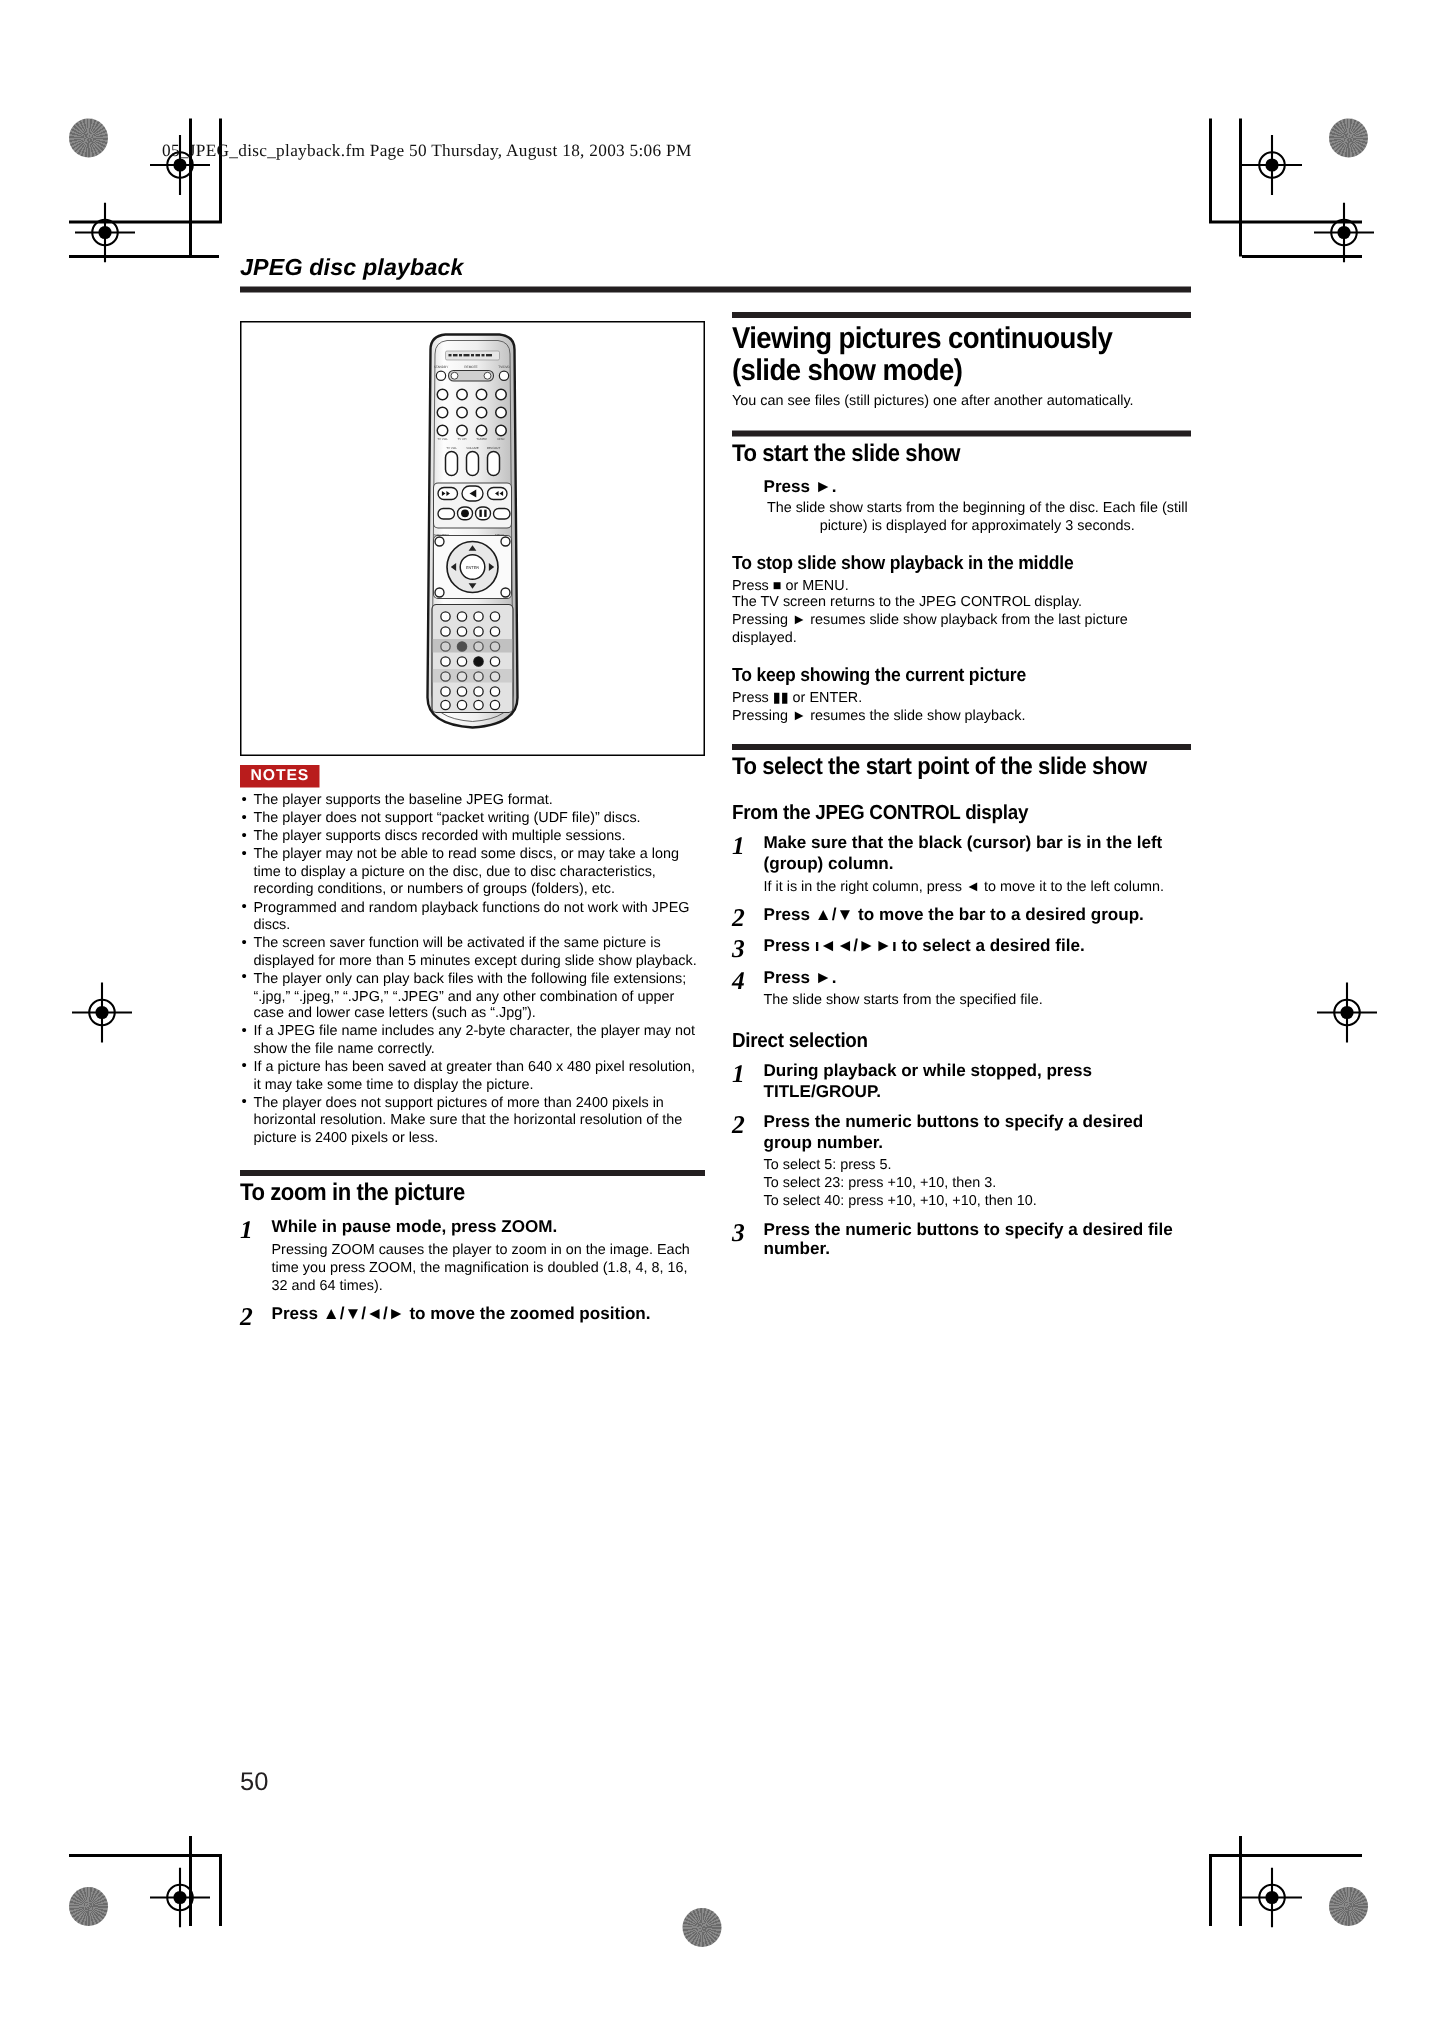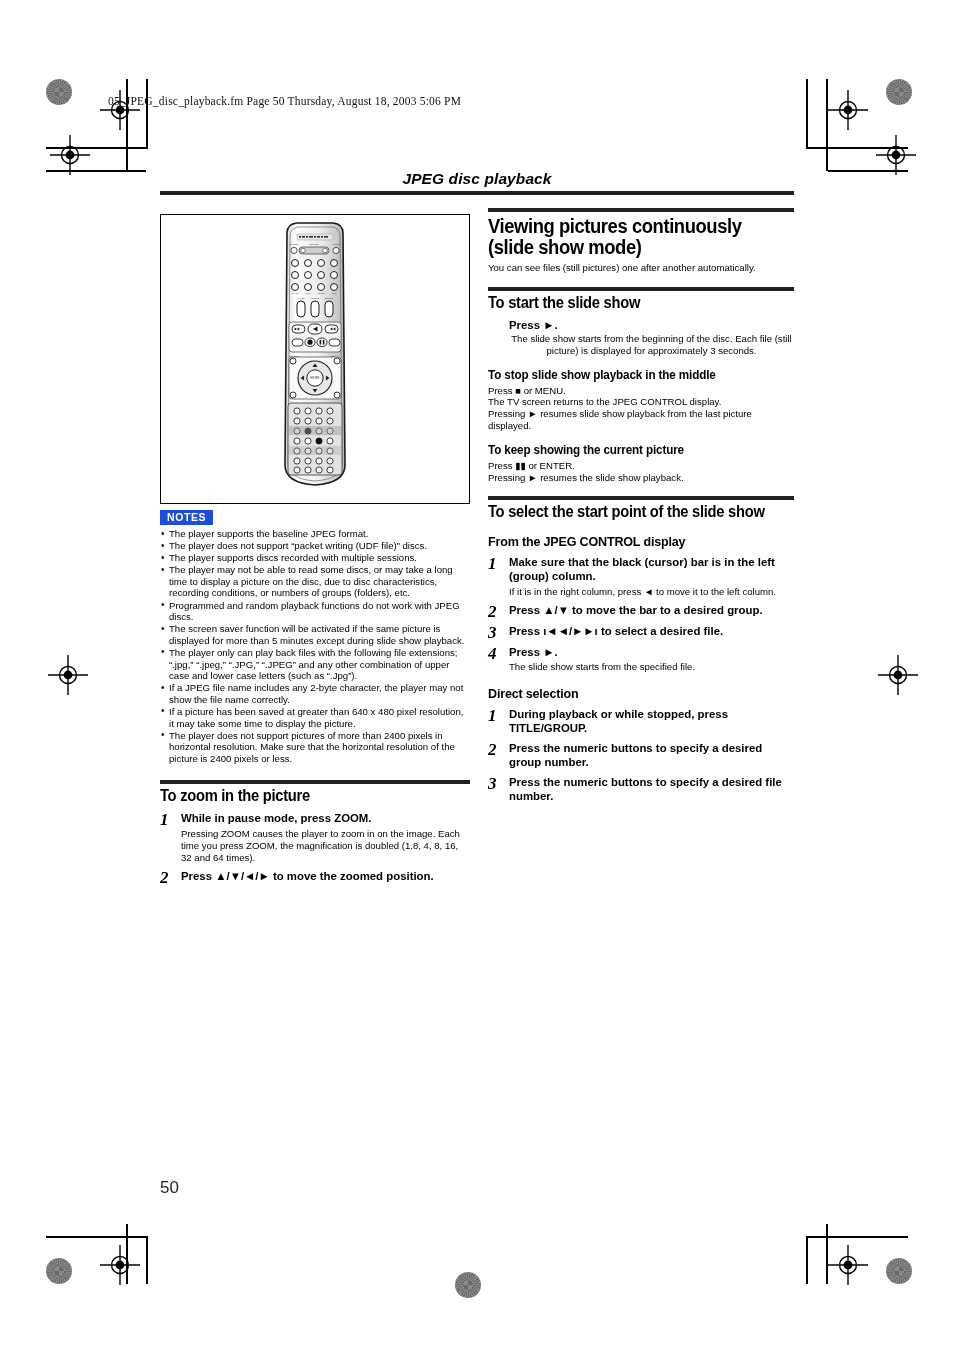--- a/index.html
+++ b/index.html
@@ -17,35 +17,35 @@
       border-radius:50%;}
   .cropline{position:absolute;background:#000;}
 
   .filehdr{position:absolute;left:108px;top:95px;font-family:"Liberation Serif",serif;
            font-size:11.5px;letter-spacing:.2px;color:#111;white-space:nowrap;}
 
   
   .page{position:absolute;left:0;top:0;width:954px;height:1351px;}
 
   .runhead{position:absolute;left:160px;top:170px;width:634px;}
-  .runhead .t{font-size:15.5px;font-weight:bold;font-style:italic;letter-spacing:.1px;text-align:center;}
+  .runhead .t{font-size:15.5px;font-weight:bold;font-style:italic;letter-spacing:.1px;}
   .runhead .rule{margin-top:3px;height:4px;background:#231f20;}
 
   .col-l{position:absolute;left:160px;top:214px;width:310px;}
   .col-r{position:absolute;left:488px;top:208px;width:306px;}
 
   
   .figbox{border:1px solid #000;width:308px;height:288px;position:relative;background:#fff;}
 
   
   .remote{position:absolute;left:50%;top:6px;transform:translateX(-50%);
           width:84px;height:272px;}
 
   
-  .notes-badge{display:inline-block;background:#1d4ed8;color:#fff;font-size:10.5px;
+  .notes-badge{display:inline-block;background:#b91c1c;color:#fff;font-size:10.5px;
                font-weight:bold;letter-spacing:.6px;padding:1px 7px 2px 7px;margin-top:6px;}
   ul.notes{list-style:none;margin:3px 0 16px 0;padding:0;}
   ul.notes li{font-size:9.6px;line-height:11.6px;padding-left:9px;position:relative;
               margin-bottom:.5px;text-align:left;}
   ul.notes li:before{content:"\2022";position:absolute;left:1px;top:-.5px;font-size:10px;}
 
   
   .sec{margin-top:13px;}
   .sec .rule{height:4px;background:#231f20;margin-bottom:3px;}
   .sec h2{margin:0;font-size:16px;font-weight:bold;letter-spacing:-.3px;
@@ -410,20 +410,23 @@
 
       <h3 class="subhead">Direct selection</h3>
 
       <div class="step">
         <div class="num">1</div>
         <div class="ttl">During playback or while stopped, press TITLE/GROUP.</div>
       </div>
       <div class="step">
         <div class="num">2</div>
         <div class="ttl">Press the numeric buttons to specify a desired group number.</div>
+        <div class="body" style="white-space:pre-line;">To select 5: press 5.
+To select 23: press +10, +10, then 3.
+To select 40: press +10, +10, +10, then 10.</div>
       </div>
       <div class="step">
         <div class="num">3</div>
         <div class="ttl">Press the numeric buttons to specify a desired file number.</div>
       </div>
     </div>
   </div>
 
   <div class="pg">50</div>
 </div>

